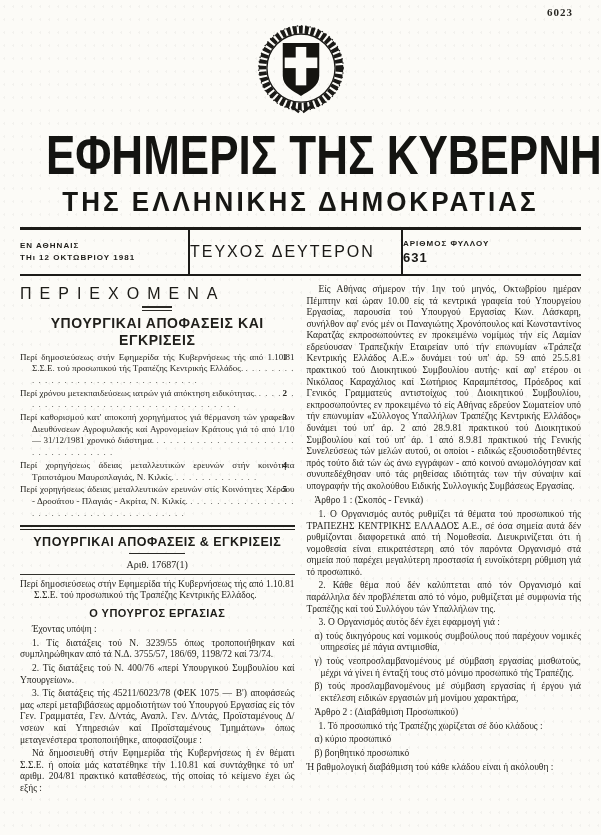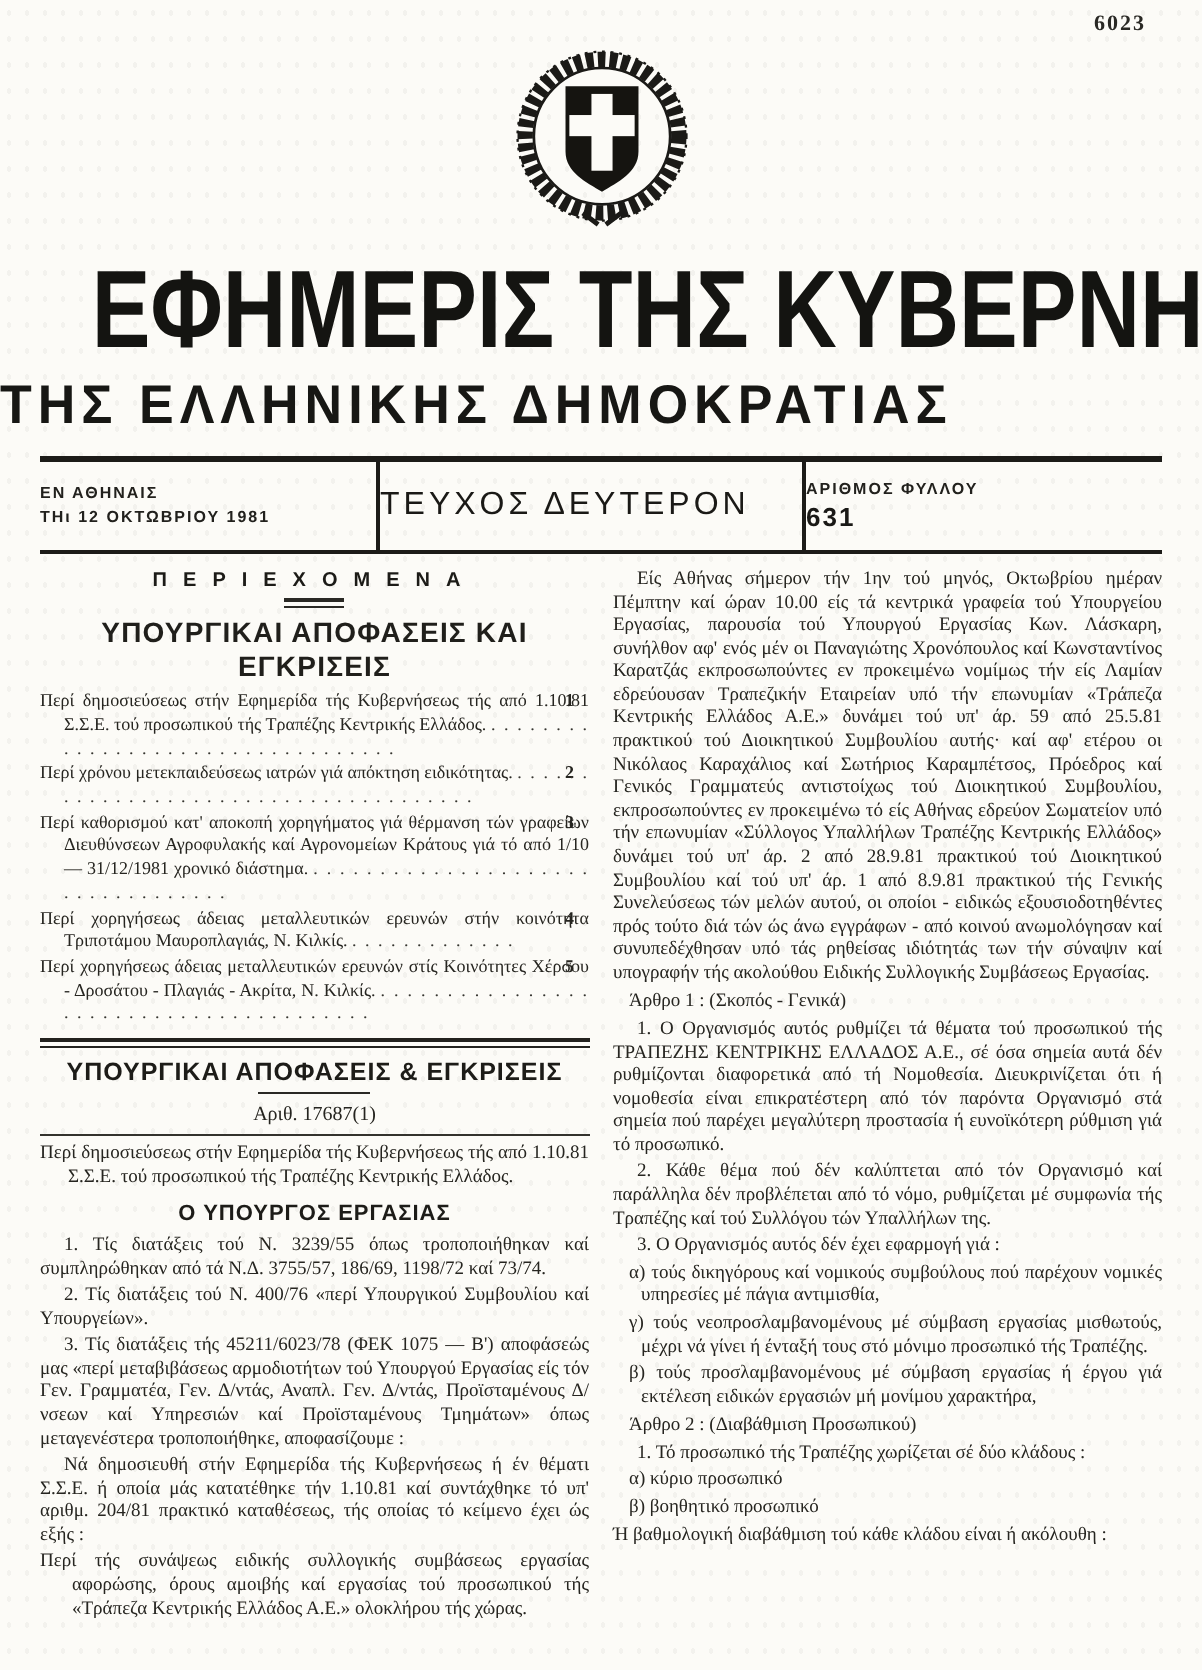--- a/index.html
+++ b/index.html
@@ -24,21 +24,21 @@
   }
   .emblem{ text-align:center; padding-top:22px; height:100px;}
   .masthead{ text-align:center; margin:8px 0 0 0; white-space:nowrap;}
   .masthead-inner{
     display:inline-block;
     font-family:"Liberation Sans", sans-serif;
     font-weight:bold; font-size:50px; line-height:1;
     letter-spacing:0px; color:#141411;
     transform:scaleX(0.88) scaleY(1.1); transform-origin:center;
   }
-  .submast{ margin:9px 0 0 0; white-space:nowrap;}
+  .submast{ text-align:center; margin:9px 0 0 0; white-space:nowrap;}
   .submast-inner{
     display:inline-block;
     font-family:"Liberation Sans", sans-serif;
     font-weight:bold; font-size:26px; line-height:1;
     letter-spacing:3px; color:#171714;
     transform:scaleY(1.05); transform-origin:center;
   }
   .header-bar{
     margin:12px 20px 0 20px;
     border-top:3px solid #1c1b18;
@@ -51,22 +51,22 @@
   .hb-mid{ flex:1; border-left:2px solid #1c1b18; border-right:2px solid #1c1b18;}
   .hb-right{ width:178px; }
   .hb-small{ font-size:8px; font-weight:bold; letter-spacing:1px; color:#22211d; line-height:1.5;}
   .hb-issue{ font-size:16px; font-weight:normal; letter-spacing:2px; color:#1a1916;}
   .hb-num{ font-size:13px; font-weight:bold; letter-spacing:1px; color:#1a1916; line-height:1.3;}
 
   .columns{ display:flex; margin:8px 20px 0 20px; gap:12px;}
   .col{ flex:1; min-width:0; font-size:9.5px; line-height:1.22; text-align:justify; color:#262520;}
 
   .toc-title{
-    text-align:center; font-family:"Liberation Sans", sans-serif;
-    font-weight:bold; font-size:10px; letter-spacing:8px; color:#1c1b17;
+    text-align:left; font-family:"Liberation Sans", sans-serif;
+    font-weight:normal; font-size:16px; letter-spacing:8px; color:#1c1b17;
   }
   .toc-rule{ width:30px; margin:2px auto 4px auto; border-top:2px solid #2a2925; border-bottom:1px solid #2a2925; height:2px;}
   .toc-section{
     text-align:center; font-family:"Liberation Sans", sans-serif;
     font-weight:bold; font-size:14px; letter-spacing:0.6px; margin-bottom:3px; color:#201f1b;
   }
   .toc-entry{ font-size:9px; line-height:1.3; text-align:justify; padding-left:12px; text-indent:-12px; margin:0 0 1px 0;}
   .toc-page{ float:right; font-weight:bold;}
   .toc-dots{ letter-spacing:1px; color:#35342f;}
 
@@ -150,27 +150,27 @@
 
       <div class="dec-numrow">
         <span>Αριθ. 17687</span>
         <span>(1)</span>
       </div>
       <hr class="thin-rule">
 
       <p class="hang">Περί δημοσιεύσεως στήν Εφημερίδα τής Κυβερνήσεως τής από 1.10.81 Σ.Σ.Ε. τού προσωπικού τής Τραπέζης Κεντρικής Ελλάδος.</p>
 
       <div class="minister">Ο ΥΠΟΥΡΓΟΣ ΕΡΓΑΣΙΑΣ</div>
+      <p class="indent">Έχοντας υπόψη :</p>
 
       <p class="indent">1. Τίς διατάξεις τού Ν. 3239/55 όπως τροποποιήθηκαν καί συμπληρώθηκαν από τά Ν.Δ. 3755/57, 186/69, 1198/72 καί 73/74.</p>
       <p class="indent">2. Τίς διατάξεις τού Ν. 400/76 «περί Υπουργικού Συμβουλίου καί Υπουργείων».</p>
       <p class="indent">3. Τίς διατάξεις τής 45211/6023/78 (ΦΕΚ 1075 — Β') αποφάσεώς μας «περί μεταβιβάσεως αρμοδιοτήτων τού Υπουργού Εργασίας είς τόν Γεν. Γραμματέα, Γεν. Δ/ντάς, Αναπλ. Γεν. Δ/ντάς, Προϊσταμένους Δ/νσεων καί Υπηρεσιών καί Προϊσταμένους Τμημάτων» όπως μεταγενέστερα τροποποιήθηκε, αποφασίζουμε :</p>
 
       <p class="indent">Νά δημοσιευθή στήν Εφημερίδα τής Κυβερνήσεως ή έν θέματι Σ.Σ.Ε. ή οποία μάς κατατέθηκε τήν 1.10.81 καί συντάχθηκε τό υπ' αριθμ. 204/81 πρακτικό καταθέσεως, τής οποίας τό κείμενο έχει ώς εξής :</p>
-      <p class="hang-deep">Περί τής συνάψεως ειδικής συλλογικής συμβάσεως εργασίας αφορώσης, όρους αμοιβής καί εργασίας τού προσωπικού τής «Τράπεζα Κεντρικής Ελλάδος Α.Ε.» ολοκλήρου τής χώρας.</p>
     </div>
 
     <div class="col">
       <p class="indent">Είς Αθήνας σήμερον τήν 1ην τού μηνός, Οκτωβρίου ημέραν Πέμπτην καί ώραν 10.00 είς τά κεντρικά γραφεία τού Υπουργείου Εργασίας, παρουσία τού Υπουργού Εργασίας Κων. Λάσκαρη, συνήλθον αφ' ενός μέν οι Παναγιώτης Χρονόπουλος καί Κωνσταντίνος Καρατζάς εκπροσωπούντες εν προκειμένω νομίμως τήν είς Λαμίαν εδρεύουσαν Τραπεζικήν Εταιρείαν υπό τήν επωνυμίαν «Τράπεζα Κεντρικής Ελλάδος Α.Ε.» δυνάμει τού υπ' άρ. 59 από 25.5.81 πρακτικού τού Διοικητικού Συμβουλίου αυτής· καί αφ' ετέρου οι Νικόλαος Καραχάλιος καί Σωτήριος Καραμπέτσος, Πρόεδρος καί Γενικός Γραμματεύς αντιστοίχως τού Διοικητικού Συμβουλίου, εκπροσωπούντες εν προκειμένω τό είς Αθήνας εδρεύον Σωματείον υπό τήν επωνυμίαν «Σύλλογος Υπαλλήλων Τραπέζης Κεντρικής Ελλάδος» δυνάμει τού υπ' άρ. 2 από 28.9.81 πρακτικού τού Διοικητικού Συμβουλίου καί τού υπ' άρ. 1 από 8.9.81 πρακτικού τής Γενικής Συνελεύσεως τών μελών αυτού, οι οποίοι - ειδικώς εξουσιοδοτηθέντες πρός τούτο διά τών ώς άνω εγγράφων - από κοινού ανωμολόγησαν καί συνυπεδέχθησαν υπό τάς ρηθείσας ιδιότητάς των τήν σύναψιν καί υπογραφήν τής ακολούθου Ειδικής Συλλογικής Συμβάσεως Εργασίας.</p>
 
       <p class="article-h">Άρθρο 1 : (Σκοπός - Γενικά)</p>
       <p class="indent">1. Ο Οργανισμός αυτός ρυθμίζει τά θέματα τού προσωπικού τής ΤΡΑΠΕΖΗΣ ΚΕΝΤΡΙΚΗΣ ΕΛΛΑΔΟΣ Α.Ε., σέ όσα σημεία αυτά δέν ρυθμίζονται διαφορετικά από τή Νομοθεσία. Διευκρινίζεται ότι ή νομοθεσία είναι επικρατέστερη από τόν παρόντα Οργανισμό στά σημεία πού παρέχει μεγαλύτερη προστασία ή ευνοϊκότερη ρύθμιση γιά τό προσωπικό.</p>
       <p class="indent">2. Κάθε θέμα πού δέν καλύπτεται από τόν Οργανισμό καί παράλληλα δέν προβλέπεται από τό νόμο, ρυθμίζεται μέ συμφωνία τής Τραπέζης καί τού Συλλόγου τών Υπαλλήλων της.</p>
       <p class="indent">3. Ο Οργανισμός αυτός δέν έχει εφαρμογή γιά :</p>
       <p class="item">α) τούς δικηγόρους καί νομικούς συμβούλους πού παρέχουν νομικές υπηρεσίες μέ πάγια αντιμισθία,</p>

